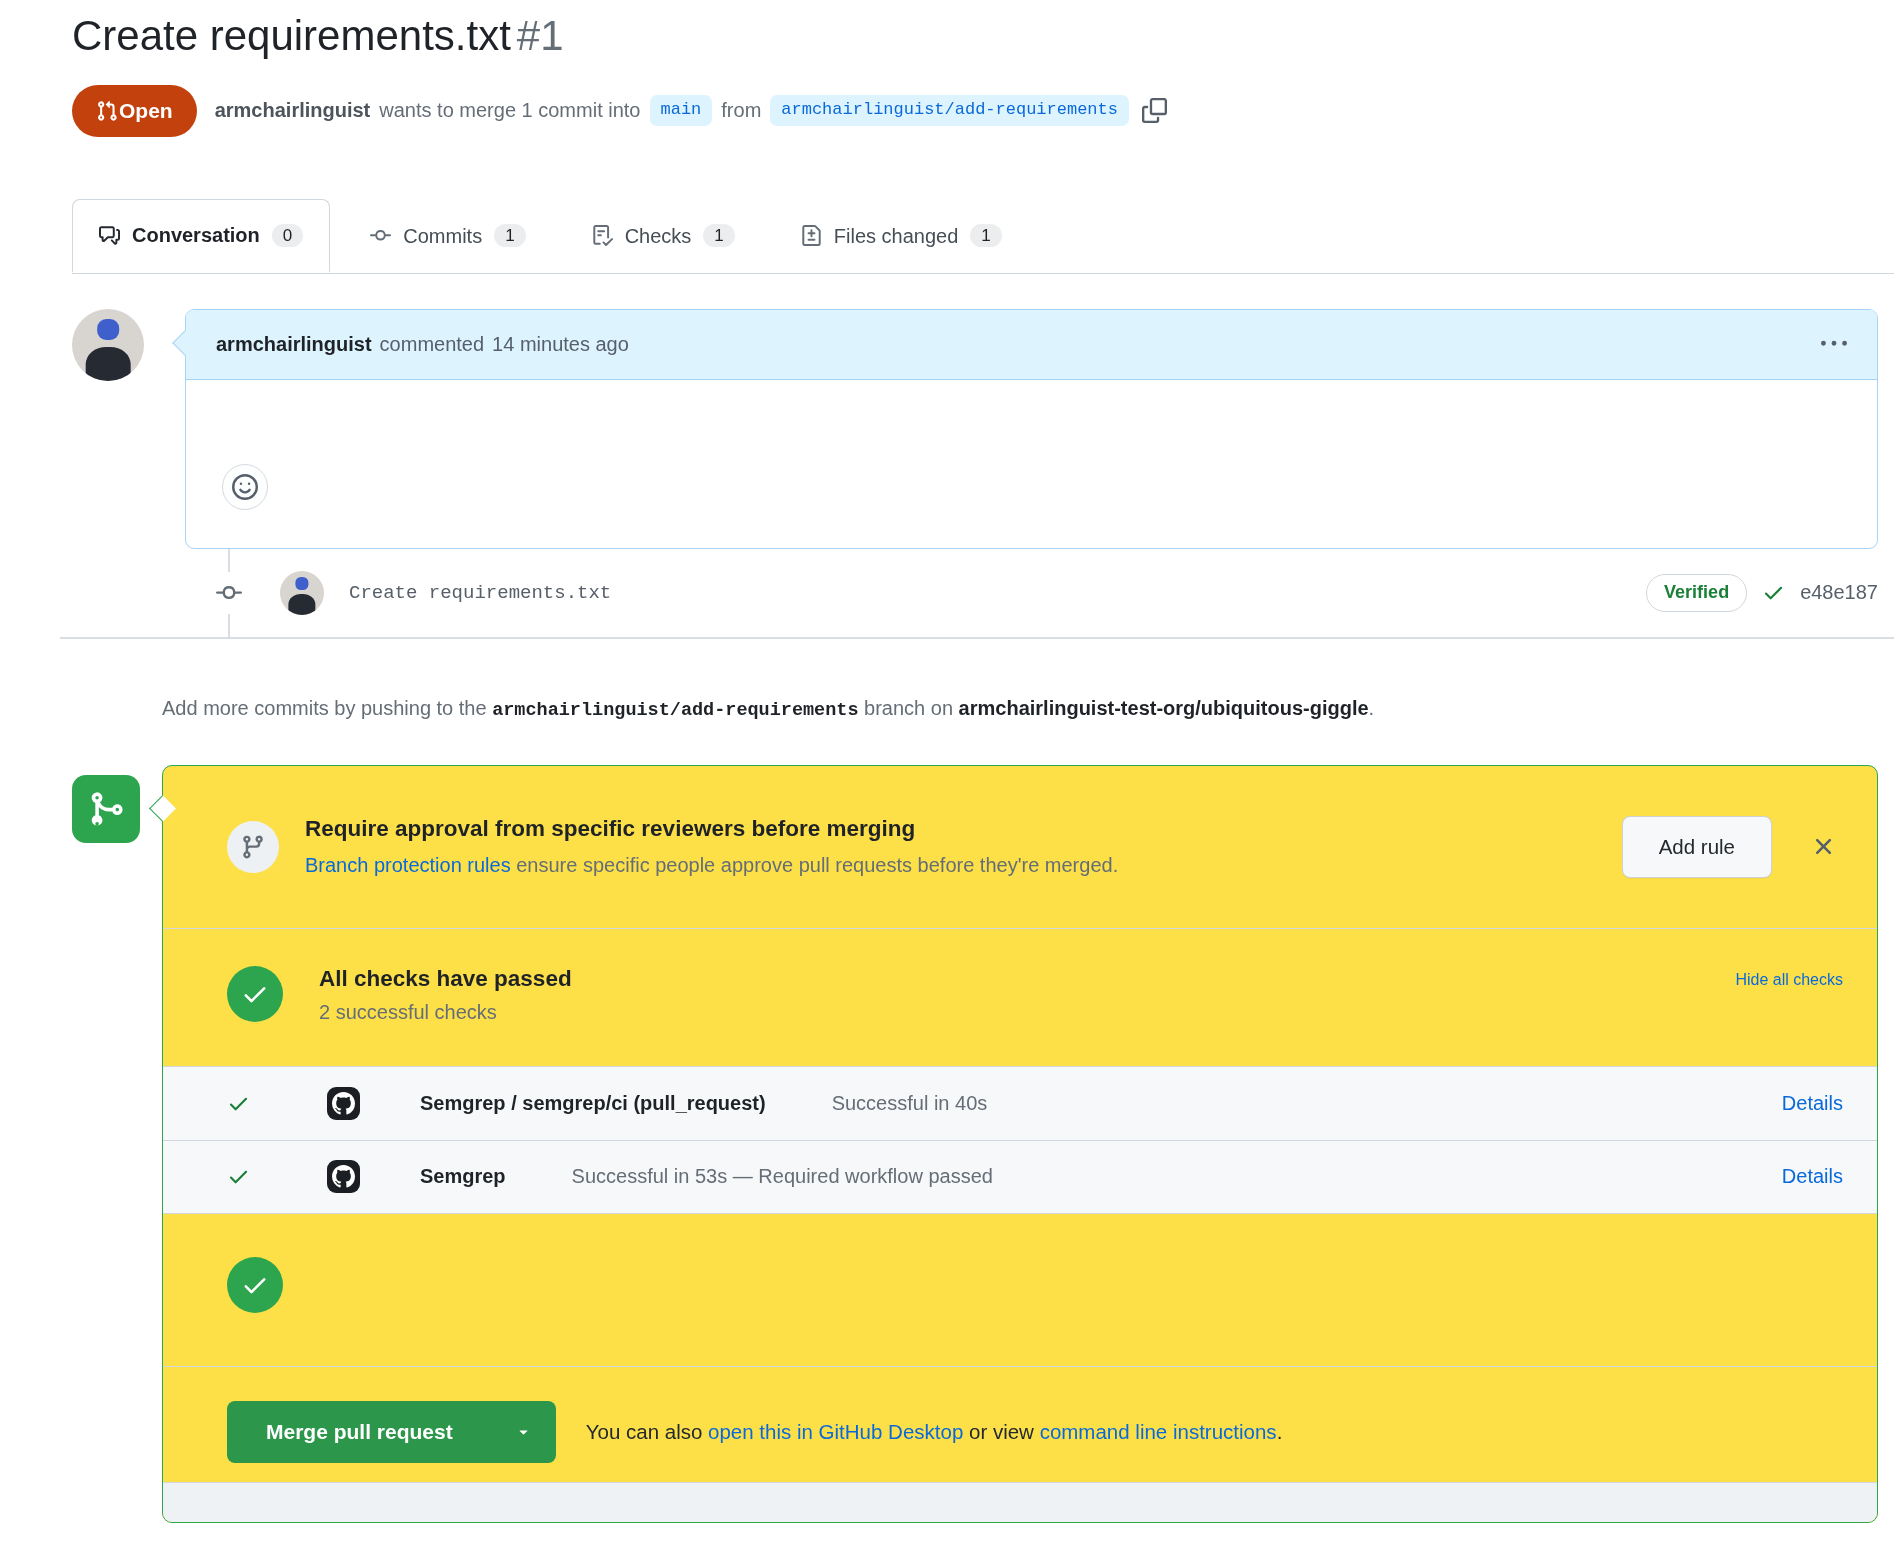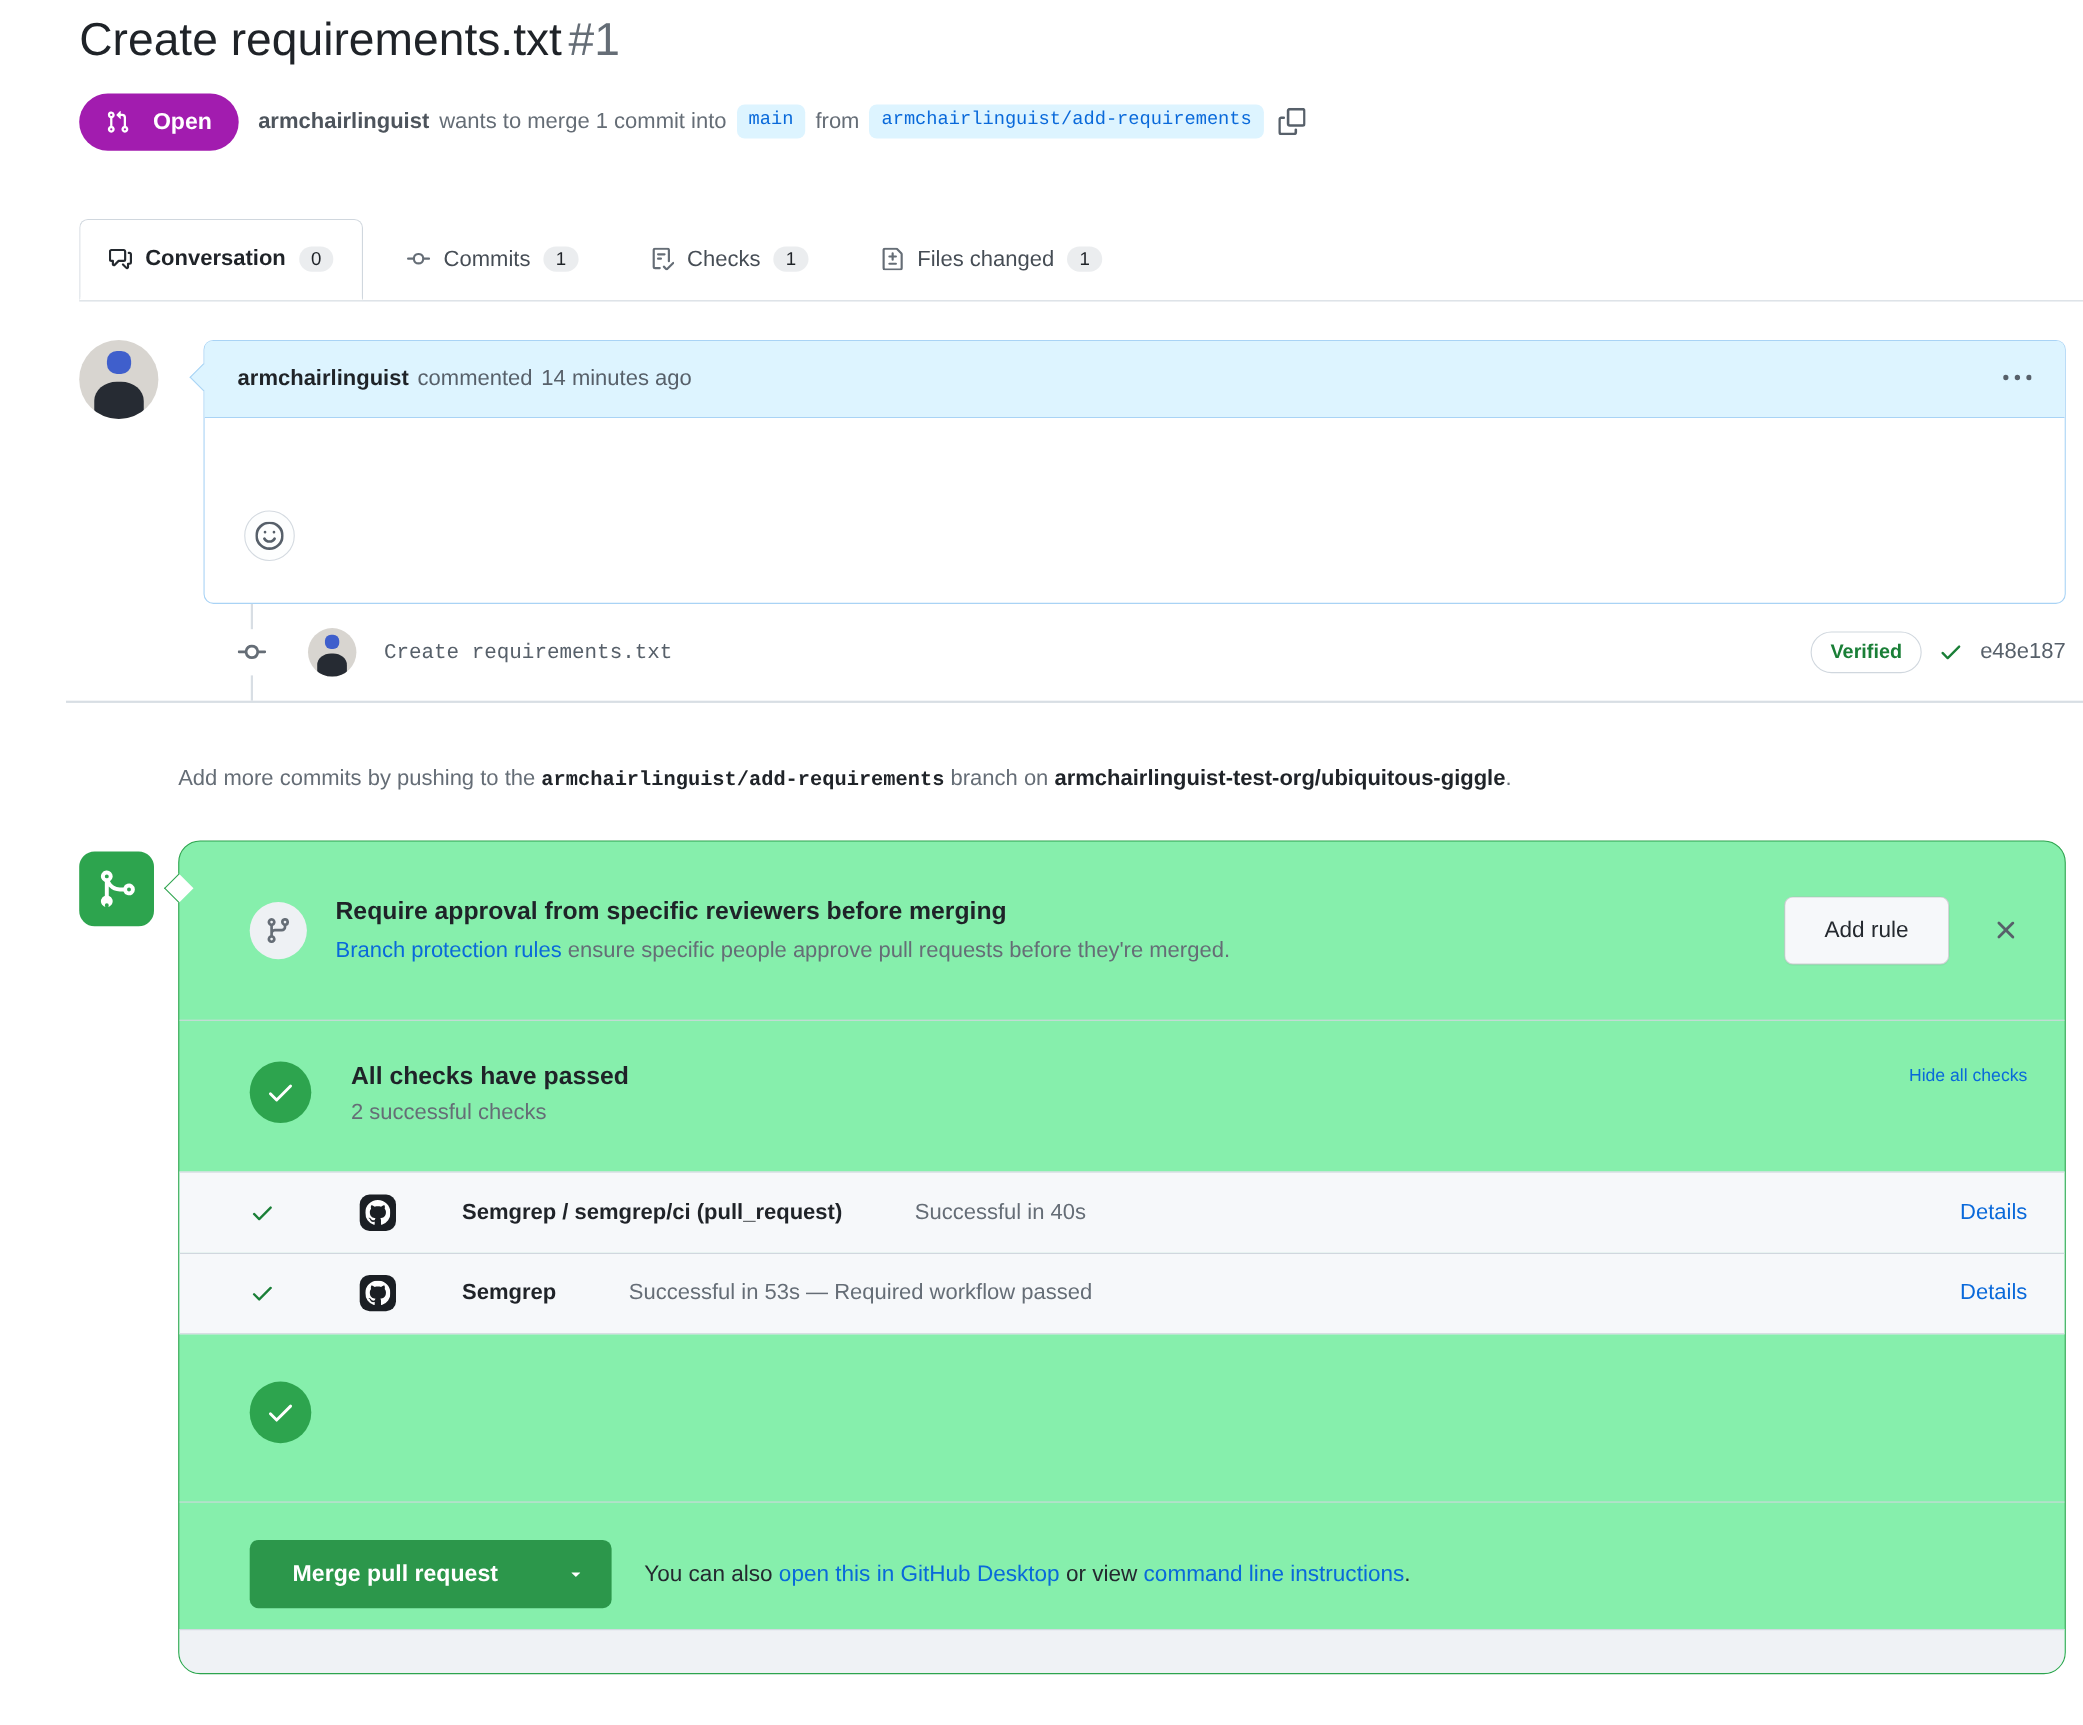--- a/index.html
+++ b/index.html
@@ -10,22 +10,22 @@
     -webkit-font-smoothing: antialiased;
   }
   .page { padding: 0 16px 0 72px; position: relative; }
 
   
   .pr-title { margin-top: 10px; font-size: 42px; font-weight: 400; color: #1f2328; line-height: 1.25; }
   .pr-title .pr-number { color: #656d76; font-weight: 400; margin-left: 6px; }
 
   .status-row { margin-top: 22px; display: flex; align-items: center; gap: 18px; }
   .open-badge {
-    background: #a21caf; color: #fff; height: 52px; border-radius: 26px;
-    padding: 0 24px; display: inline-flex; align-items: center; gap: 21px;
+    background: #c2410c; color: #fff; height: 52px; border-radius: 26px;
+    padding: 0 24px; display: inline-flex; align-items: center; gap: 1px;
     font-size: 21px; font-weight: 700; flex: none; border: none; cursor: default;
   }
   .open-badge svg { width: 22px; height: 22px; }
   .meta-line { display: flex; align-items: center; gap: 9px; font-size: 20px; color: #656d76; flex-wrap: wrap; }
   .meta-author { font-weight: 700; color: #4d545c; }
   .branch-label {
     font-family: "Liberation Mono", "DejaVu Sans Mono", monospace;
     font-size: 17px; color: #0969da; background: #ddf4ff;
     padding: 5px 11px; border-radius: 7px; text-decoration: none; line-height: 1.2;
   }
@@ -102,21 +102,21 @@
   .push-note .mono-branch { font-family: "Liberation Mono", "DejaVu Sans Mono", monospace; font-weight: 700; color: #1f2328; font-size: 18.5px; }
   .push-note .repo-name { font-weight: 700; color: #1f2328; }
 
   
   .merge-area { position: relative; margin-top: 33px; }
   .merge-icon-square { position: absolute; left: 0; top: 10px; width: 68px; height: 68px;
     background: #2da44e; border-radius: 14px; color: #fff; display: flex; align-items: center; justify-content: center; }
   .merge-icon-square svg { width: 38px; height: 38px; }
   .box-arrow { position: absolute; left: 81px; top: 34px; width: 19px; height: 19px; background: #fff;
     border-left: 1.5px solid #2da44e; border-bottom: 1.5px solid #2da44e; transform: rotate(45deg); z-index: 2; }
-  .merge-box { margin-left: 90px; border: 1.5px solid #2da44e; border-radius: 20px; min-height: 724px; background: #86efac; overflow: hidden; }
+  .merge-box { margin-left: 90px; border: 1.5px solid #2da44e; border-radius: 10px; min-height: 724px; background: #fde047; overflow: hidden; }
 
   .box-header { display: flex; align-items: center; padding: 0 40px 0 64px; height: 163px; border-bottom: 1px solid #d0d7de; }
   .branch-icon-circle { width: 52px; height: 52px; border-radius: 50%; background: #eef1f4; color: #656d76;
     display: flex; align-items: center; justify-content: center; flex: none; }
   .branch-icon-circle svg { width: 26px; height: 26px; }
   .box-header-text { margin-left: 26px; }
   .box-title { font-size: 22.5px; font-weight: 600; color: #1f2328; }
   .box-desc { margin-top: 12px; font-size: 20px; color: #656d76; }
   a.inline-link { color: #0969da; text-decoration: none; font-size: inherit; }
   .header-controls { margin-left: auto; display: flex; align-items: center; gap: 38px; }

